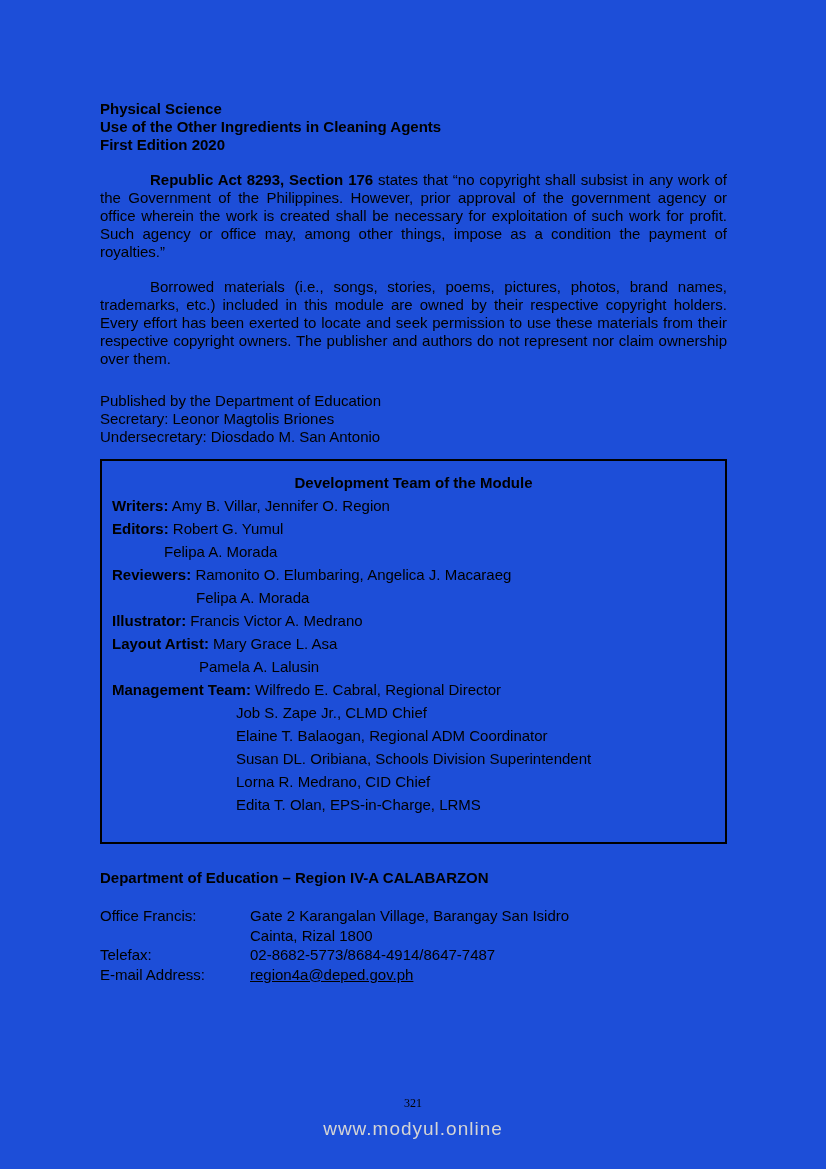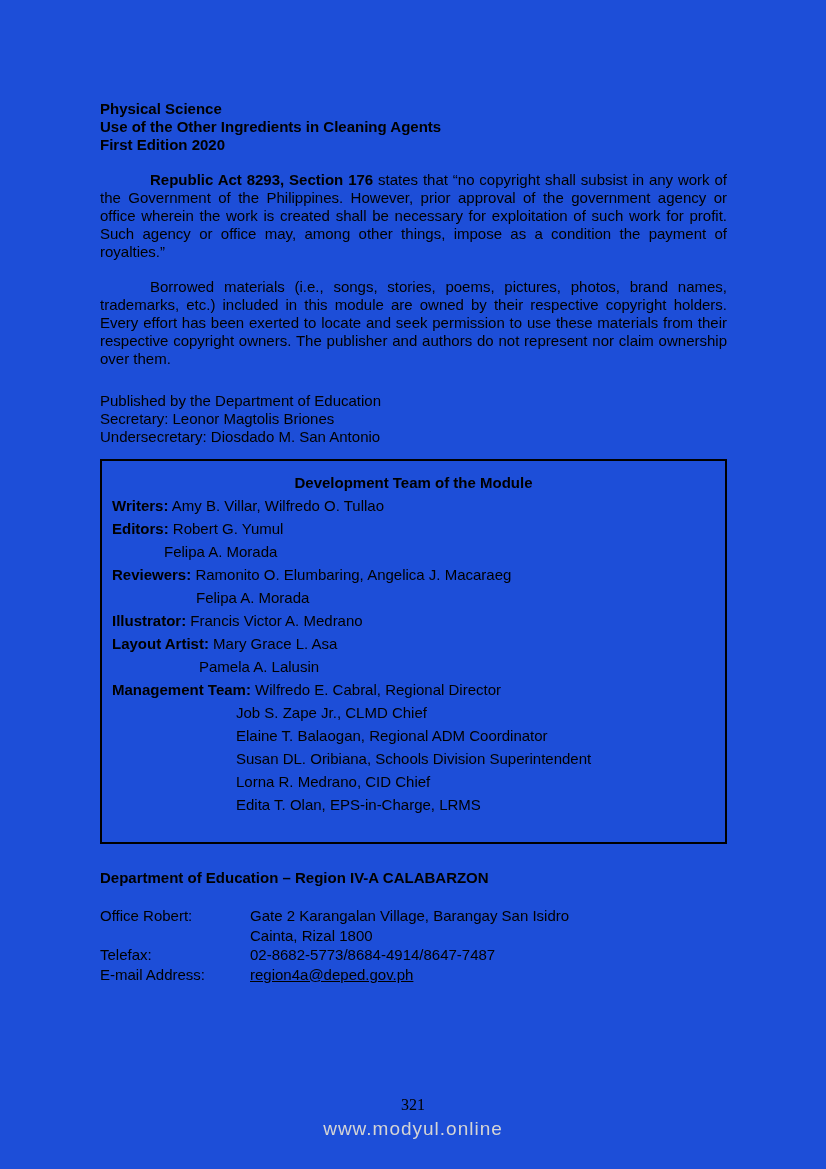--- a/index.html
+++ b/index.html
@@ -74,21 +74,21 @@
   .contact-row .c-value { flex: 1; }
   .c-value.underlined { text-decoration: underline; }
 
   .page-number {
     position: absolute;
     left: 0;
     right: 0;
     top: 1096px;
     text-align: center;
     font-family: "Liberation Serif", serif;
-    font-size: 16px;
+    font-size: 12px;
     color: #000000;
   }
   .watermark {
     position: absolute;
     left: 0;
     right: 0;
     top: 1118px;
     text-align: center;
     font-size: 19px;
     letter-spacing: 1px;
@@ -113,21 +113,21 @@
 
     <div class="publisher-block">
       <div>Published by the Department of Education</div>
       <div>Secretary: Leonor Magtolis Briones</div>
       <div>Undersecretary: Diosdado M. San Antonio</div>
     </div>
 
     <div class="dev-box">
       <div class="box-title">Development Team of the Module</div>
 
-      <div class="row"><span class="lbl">Writers:</span><span> Amy B. Villar, Wilfredo O. Tullao</span></div>
+      <div class="row"><span class="lbl">Writers:</span><span> Amy B. Villar, Jennifer O. Region</span></div>
 
       <div class="row"><span class="lbl">Editors:</span><span> Robert G. Yumul</span></div>
 
       <div class="row indent-editors"><span>Felipa A. Morada</span></div>
 
       <div class="row"><span class="lbl">Reviewers:</span><span> Ramonito O. Elumbaring, Angelica J. Macaraeg</span></div>
 
       <div class="row indent-reviewers"><span>Felipa A. Morada</span></div>
 
       <div class="row"><span class="lbl">Illustrator:</span><span> Francis Victor A. Medrano</span></div>
@@ -146,21 +146,21 @@
 
       <div class="row indent-mgmt"><span>Lorna R. Medrano, CID Chief</span></div>
 
       <div class="row indent-mgmt"><span>Edita T. Olan, EPS-in-Charge, LRMS</span></div>
     </div>
 
     <div class="region-heading">Department of Education – Region IV-A CALABARZON</div>
 
     <div class="contact-block">
       <div class="contact-row">
-        <span class="c-label">Office Robert:</span>
+        <span class="c-label">Office Francis:</span>
         <span class="c-value">Gate 2 Karangalan Village, Barangay San Isidro</span>
       </div>
       <div class="contact-row">
         <span class="c-label"></span>
         <span class="c-value">Cainta, Rizal 1800</span>
       </div>
       <div class="contact-row">
         <span class="c-label">Telefax:</span>
         <span class="c-value">02-8682-5773/8684-4914/8647-7487</span>
       </div>

